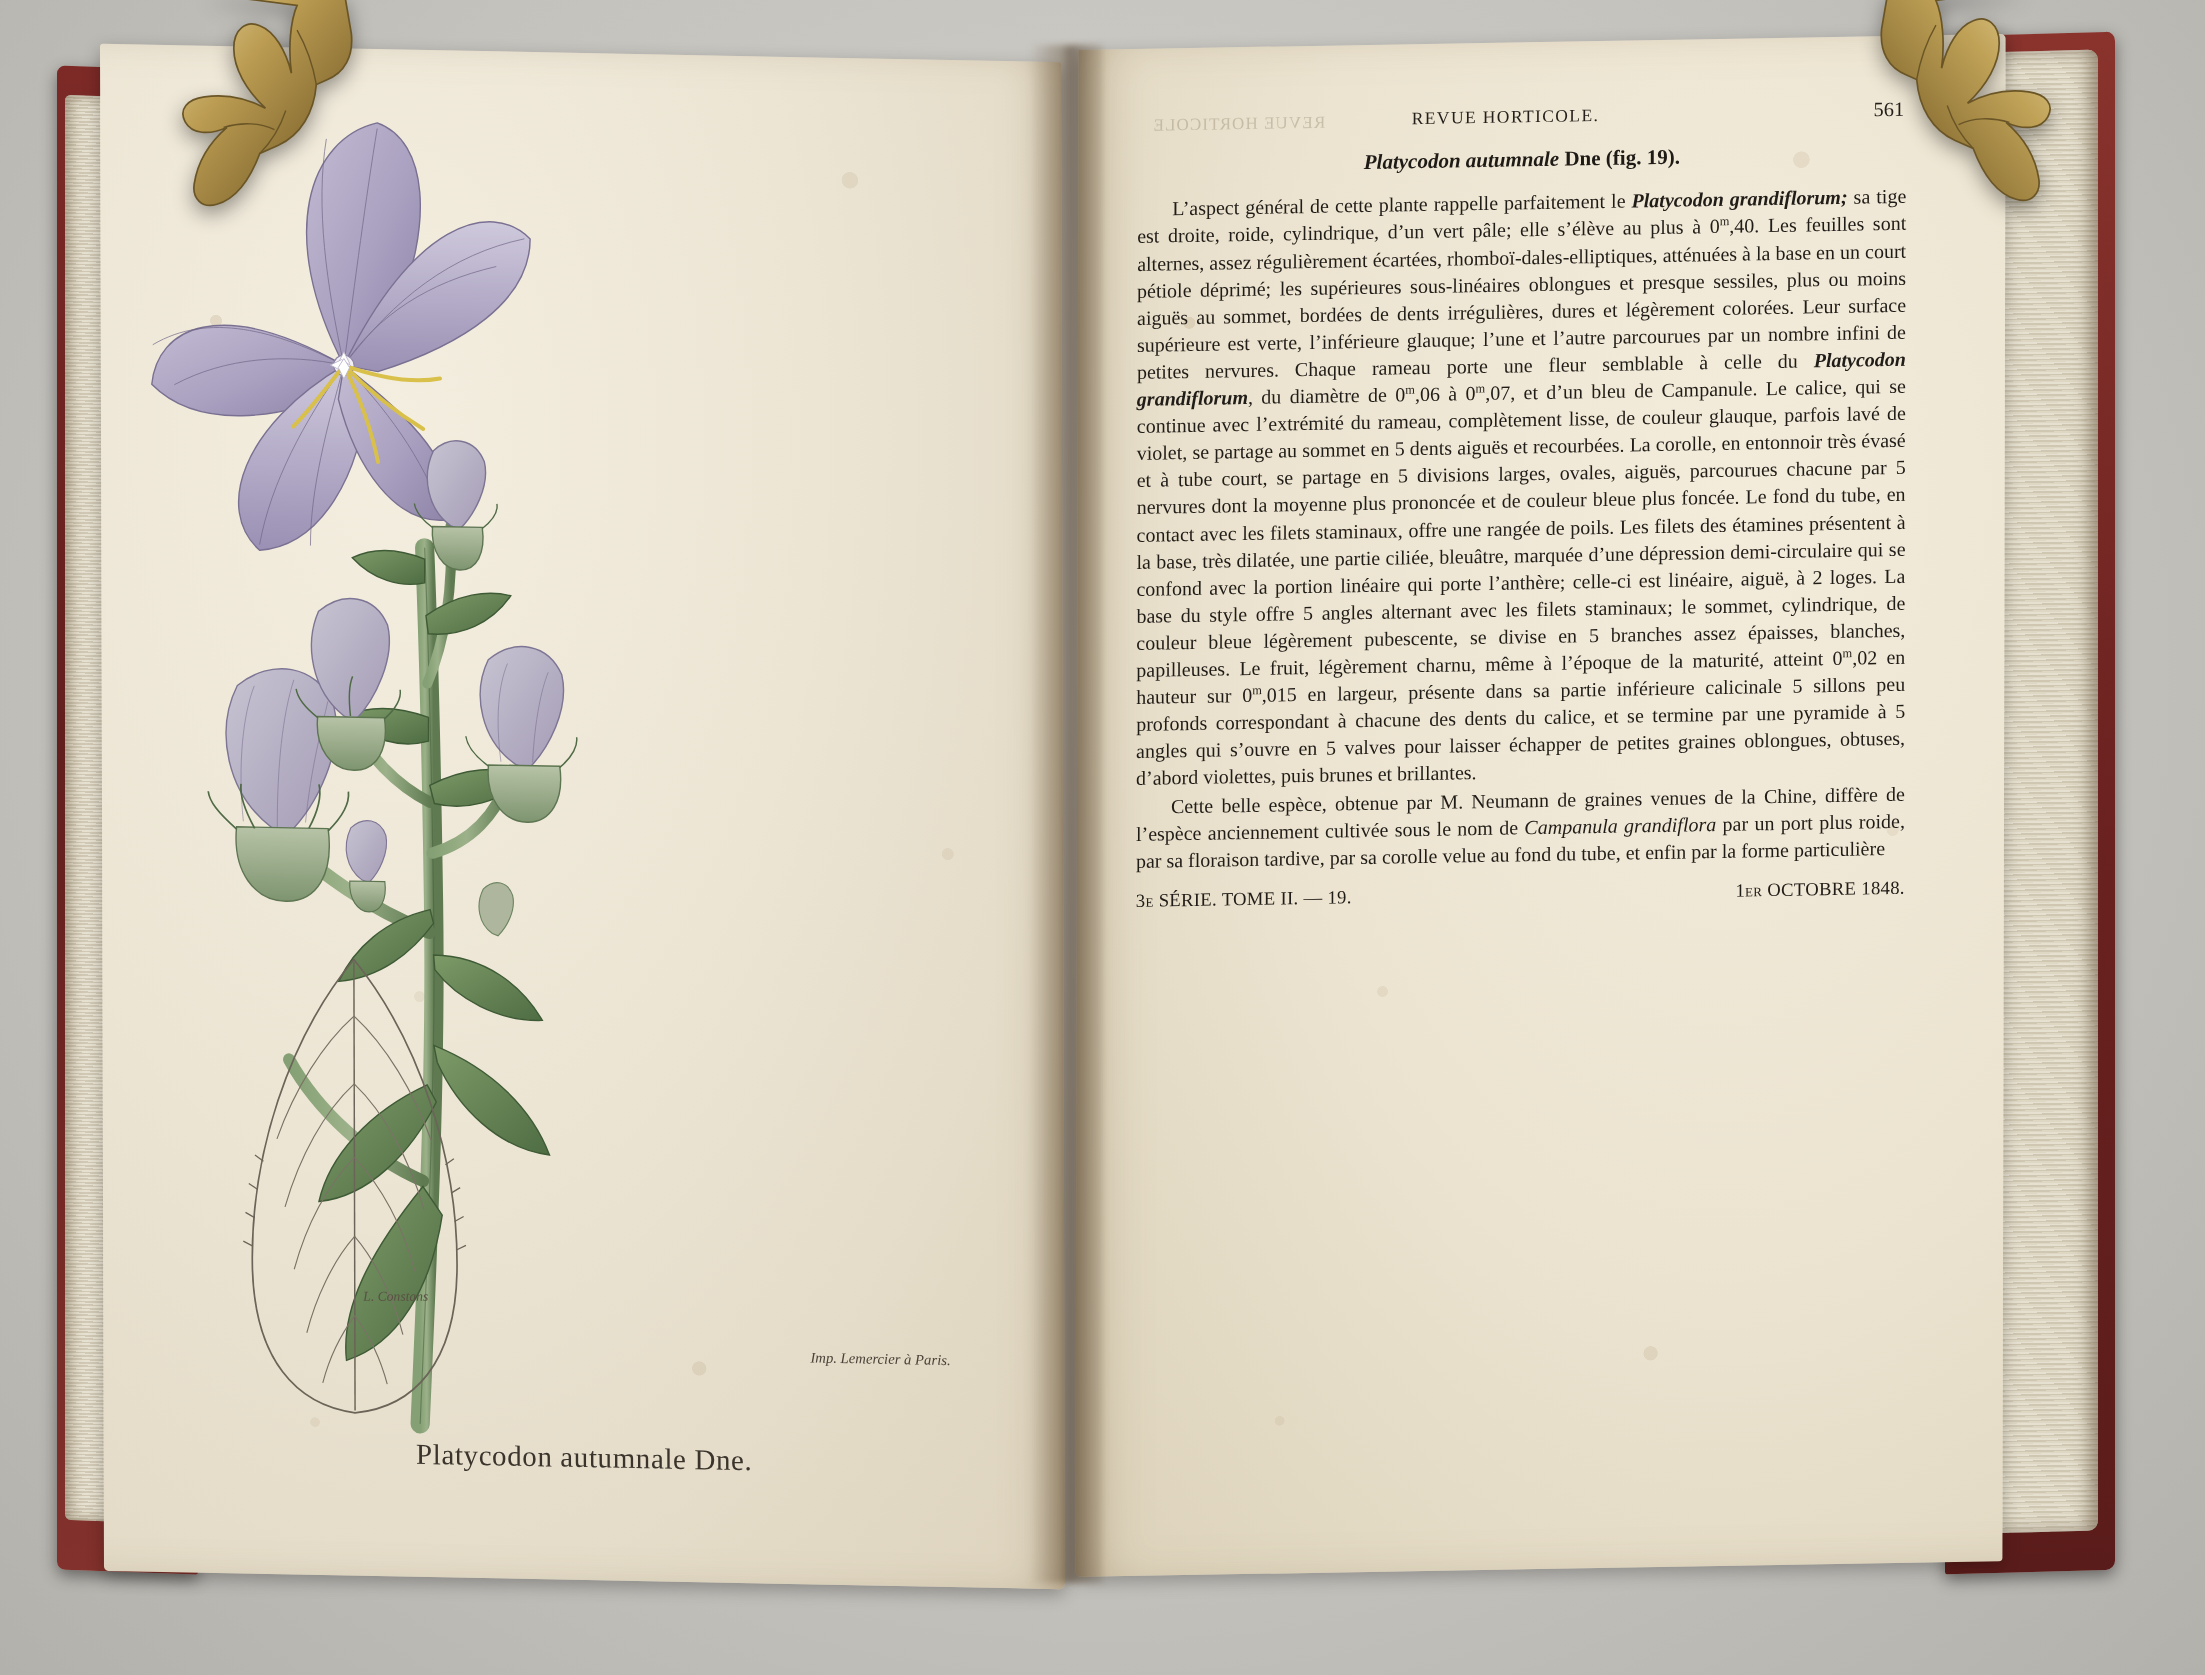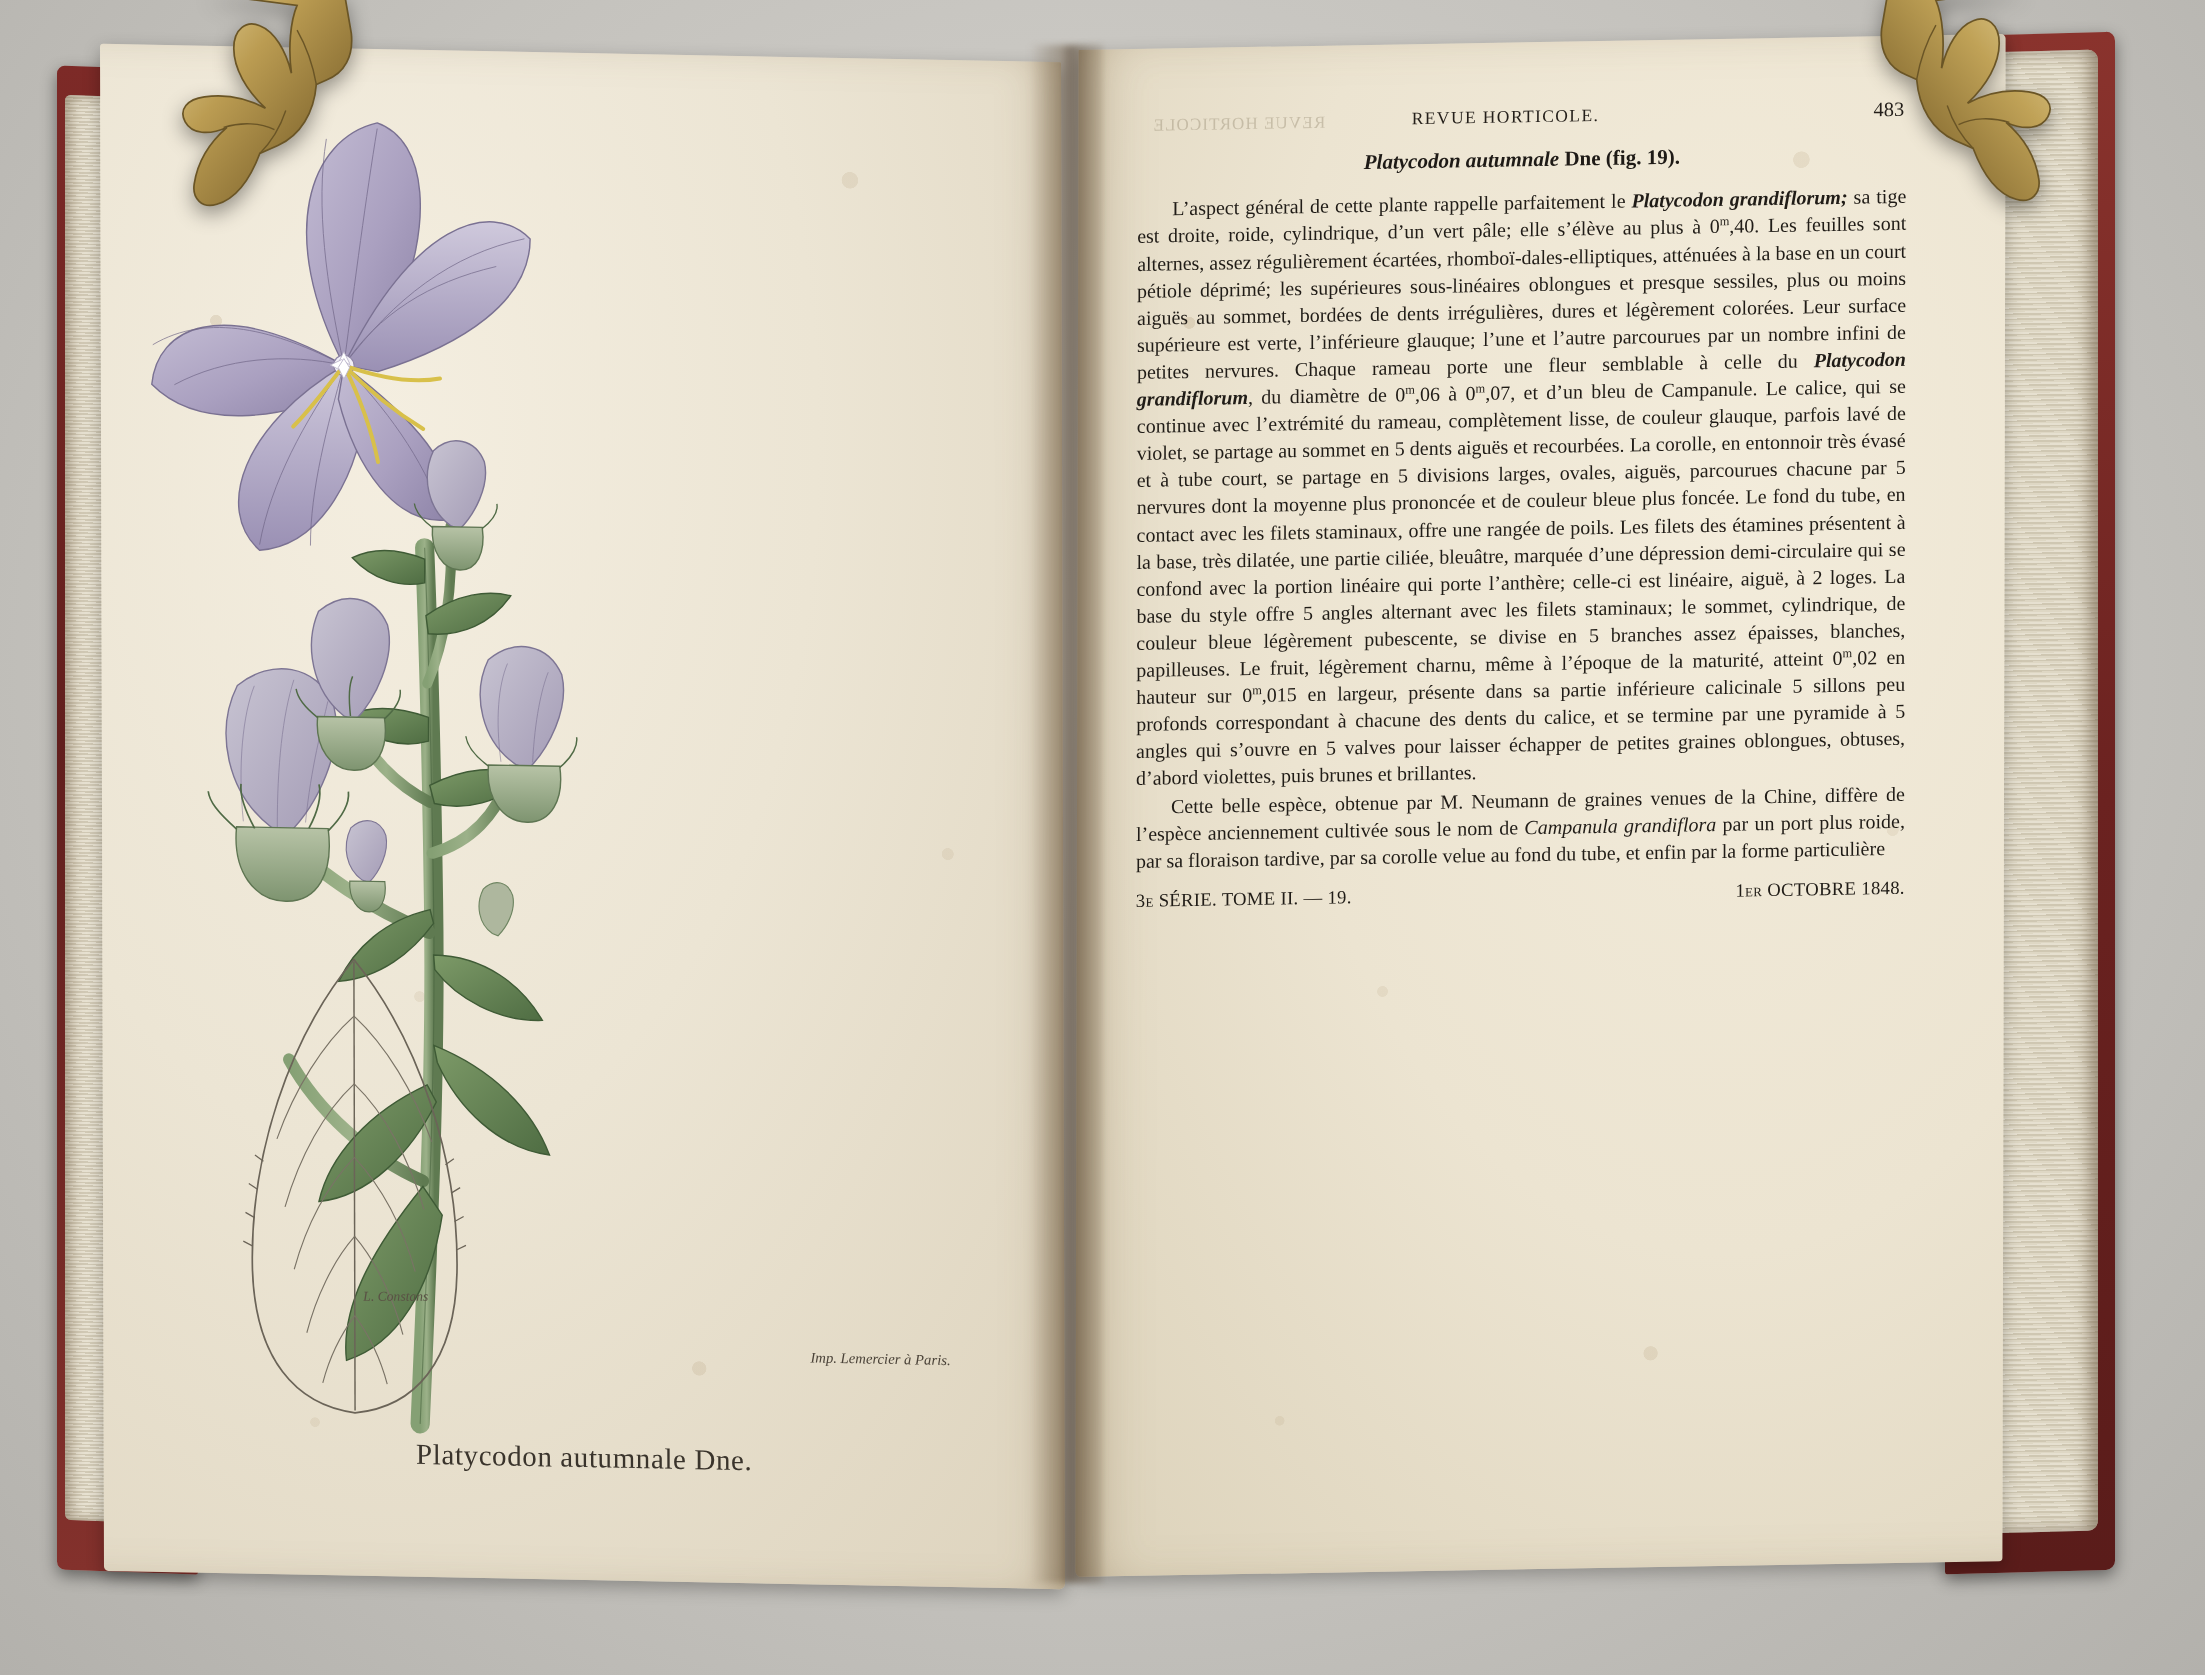--- a/index.html
+++ b/index.html
@@ -465,21 +465,21 @@
       <div class="foxing"></div>
 
       <div class="show-through">REVUE HORTICOLE</div>
 
       <div id="text-col">
 
         <div class="running-head">
           <span style="flex:1"></span>
           <span>REVUE HORTICOLE.</span>
           <span style="flex:1"></span>
-          <span class="folio">483</span>
+          <span class="folio">561</span>
         </div>
 
         <div class="article-title">
           <span>Platycodon autumnale</span><span class="roman"> Dne (fig. 19).</span>
         </div>
 
         <div class="body-text">
           <p>
             L’aspect général de cette plante rappelle parfaitement le
             <b>Platycodon grandiflorum;</b> sa tige est droite, roide, cylindrique, d’un vert pâle; elle s’élève au plus à 0<sup>m</sup>,40. Les

